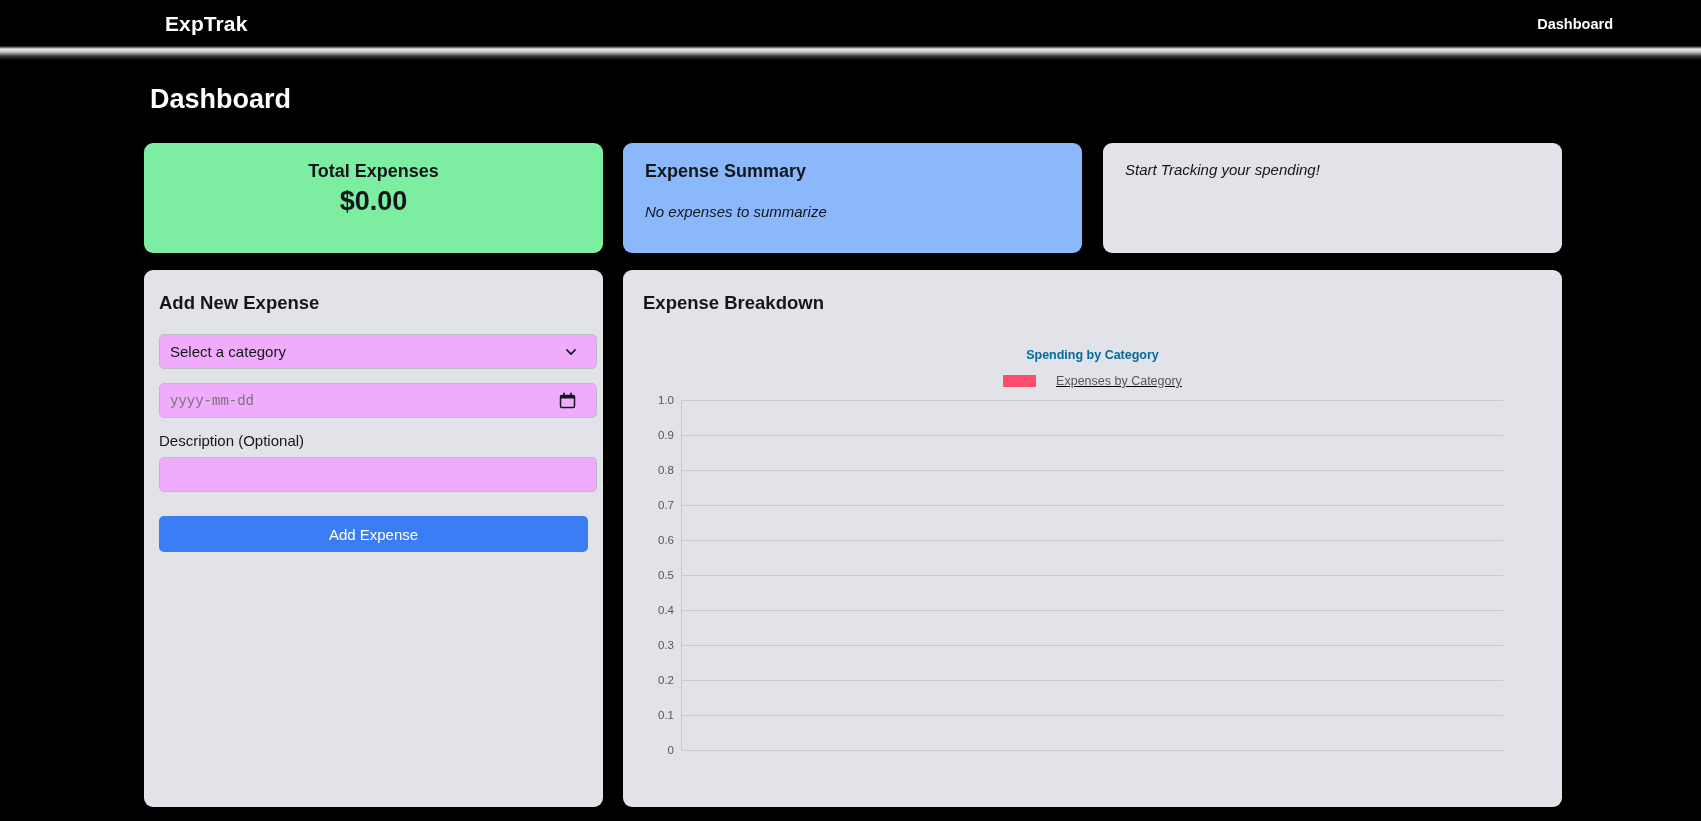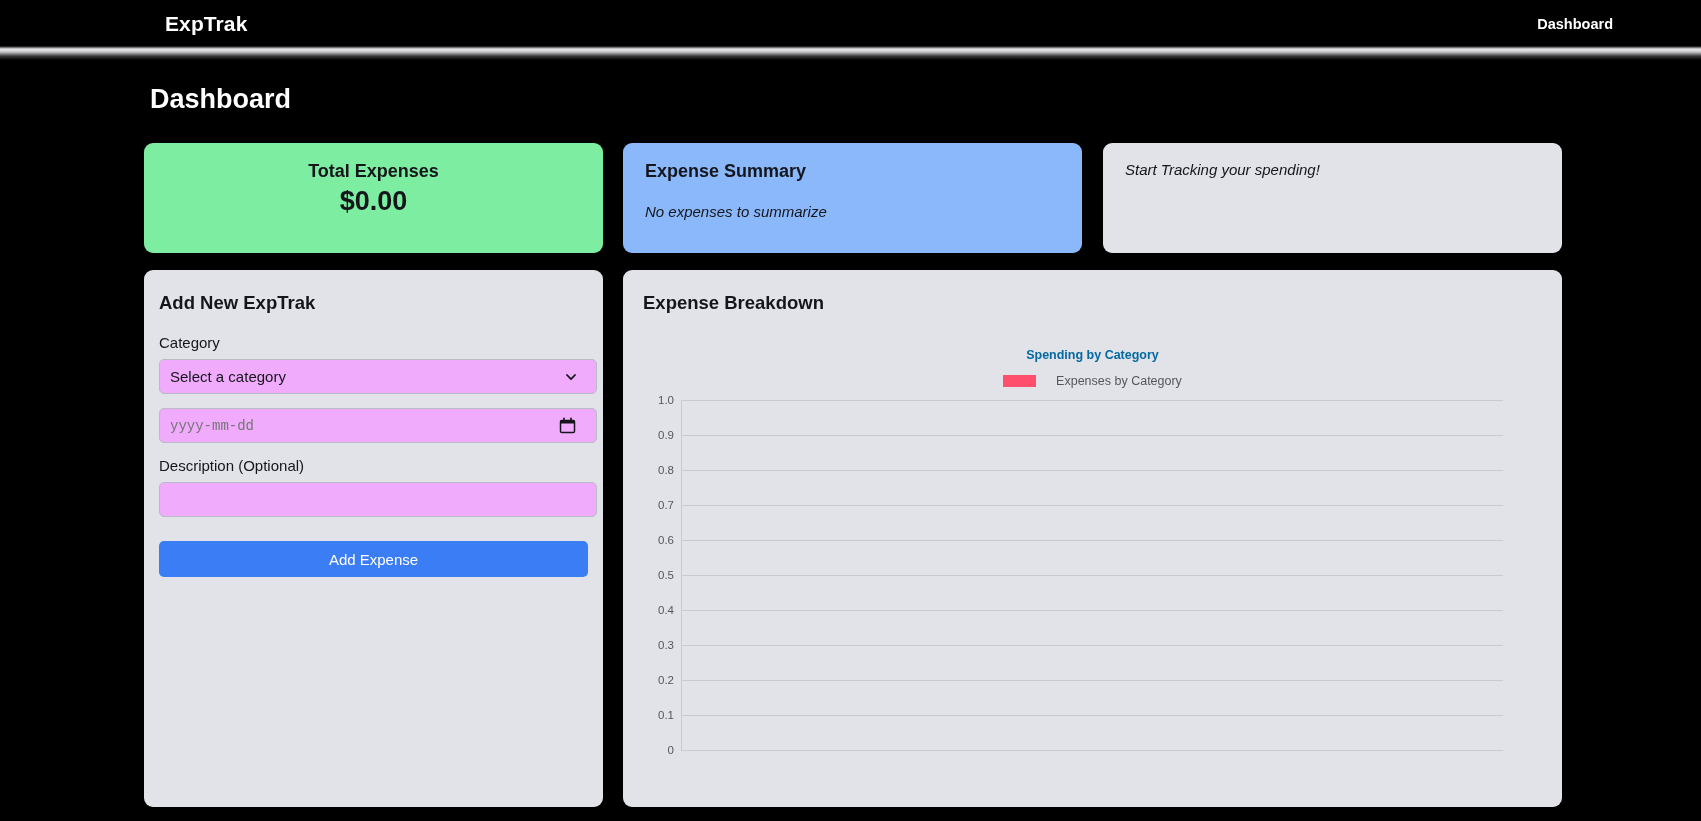--- a/index.html
+++ b/index.html
@@ -215,20 +215,21 @@
     color: #0369a1;
   }
   #chart-legend {
     position: absolute;
     top: 56px;
     width: 899px;
     display: flex;
     align-items: center;
     justify-content: center;
     gap: 20px;
+    text-decoration: underline;
   }
   #legend-swatch {
     width: 33px;
     height: 12px;
     background: #ff4d6d;
   }
   #legend-label {
     font-size: 12.5px;
     color: #55565c;
   }
@@ -284,25 +285,24 @@
 <div class="stat-card" id="card-summary" style="background: rgb(138, 184, 251);">
   <div class="card-heading">Expense Summary</div>
   <div class="card-note">No expenses to summarize</div>
 </div>
 
 <div class="stat-card" id="card-recent" style="background: rgb(226, 227, 232);">
   <div class="card-note">Start Tracking your spending!</div>
 </div>
 
 <div class="panel" id="panel-form">
-  <div class="panel-heading">Add New ExpTrak</div>
+  <div class="panel-heading">Add New Expense</div>
 
 
   <div class="field">
-    <label class="field-label">Category</label>
     <div class="select-wrap">
       <select class="select-input">
         <option>Select a category</option>
       </select>
       <span class="chevron">
         <svg width="10" height="10" viewBox="0 0 10 10">
           <path d="M1 3 L5 7.2 L9 3" stroke="#15161b" stroke-width="1.8" fill="none" stroke-linecap="round" stroke-linejoin="round"></path>
         </svg>
       </span>
     </div>

